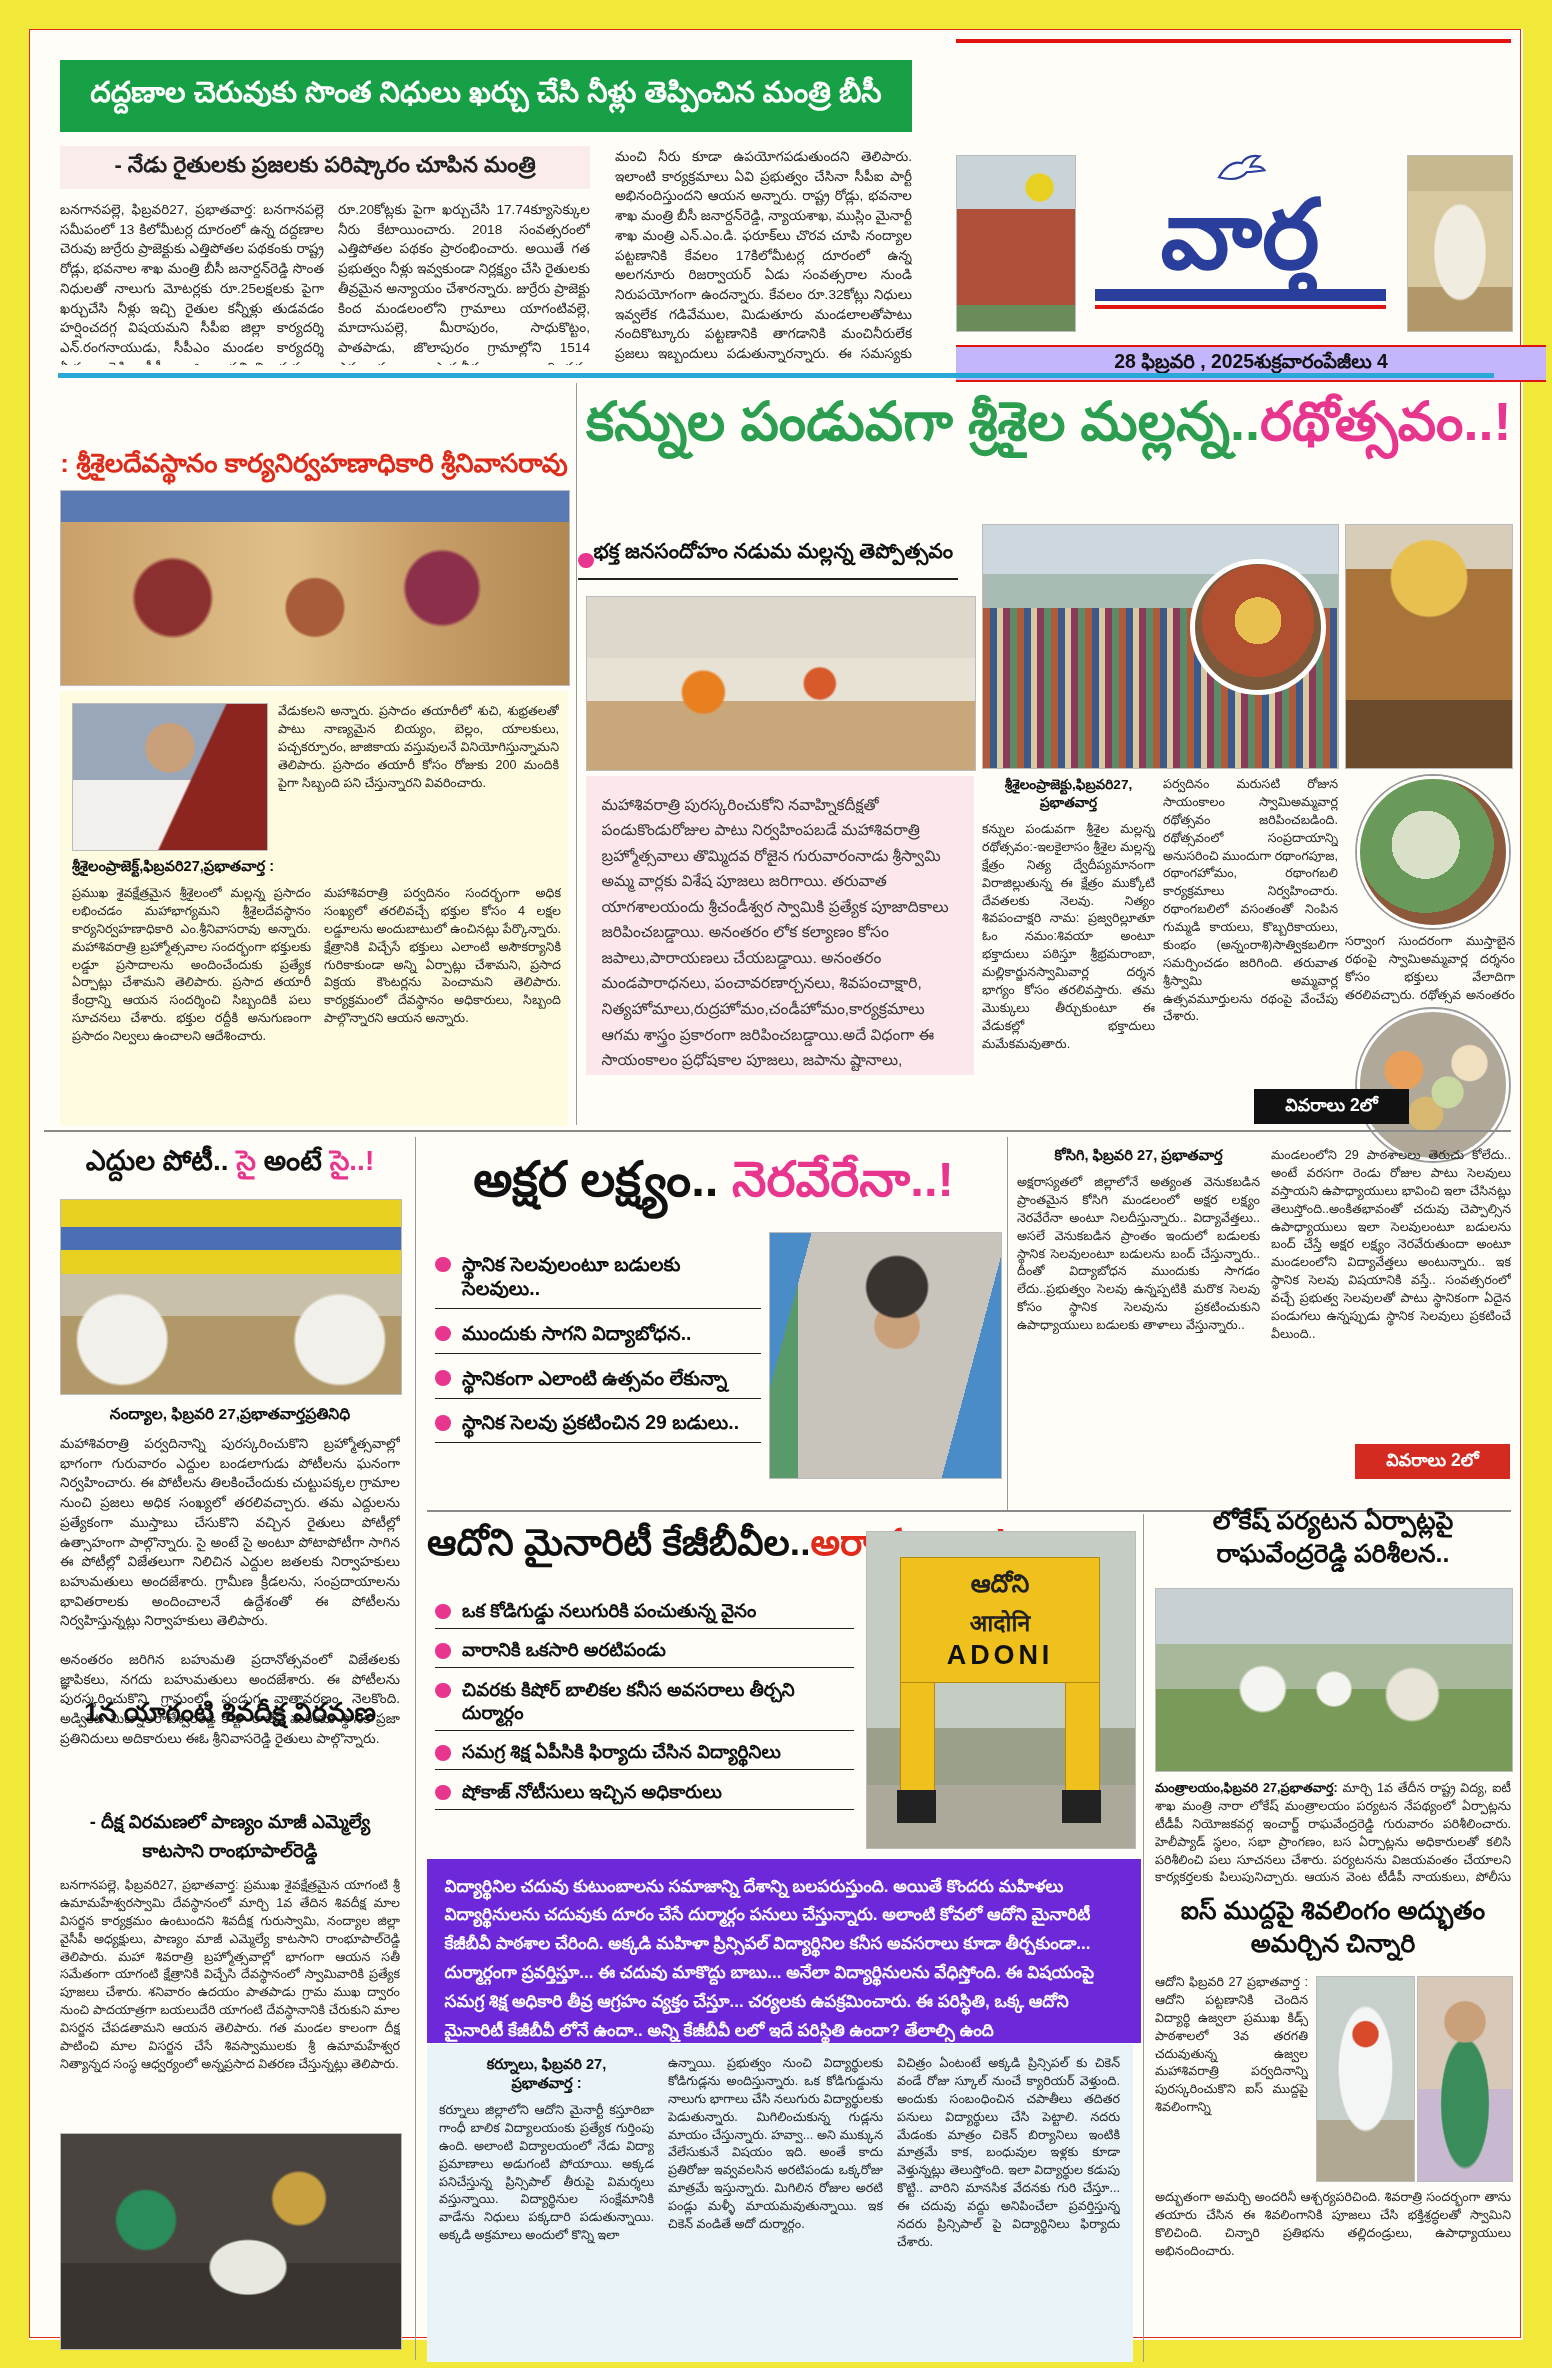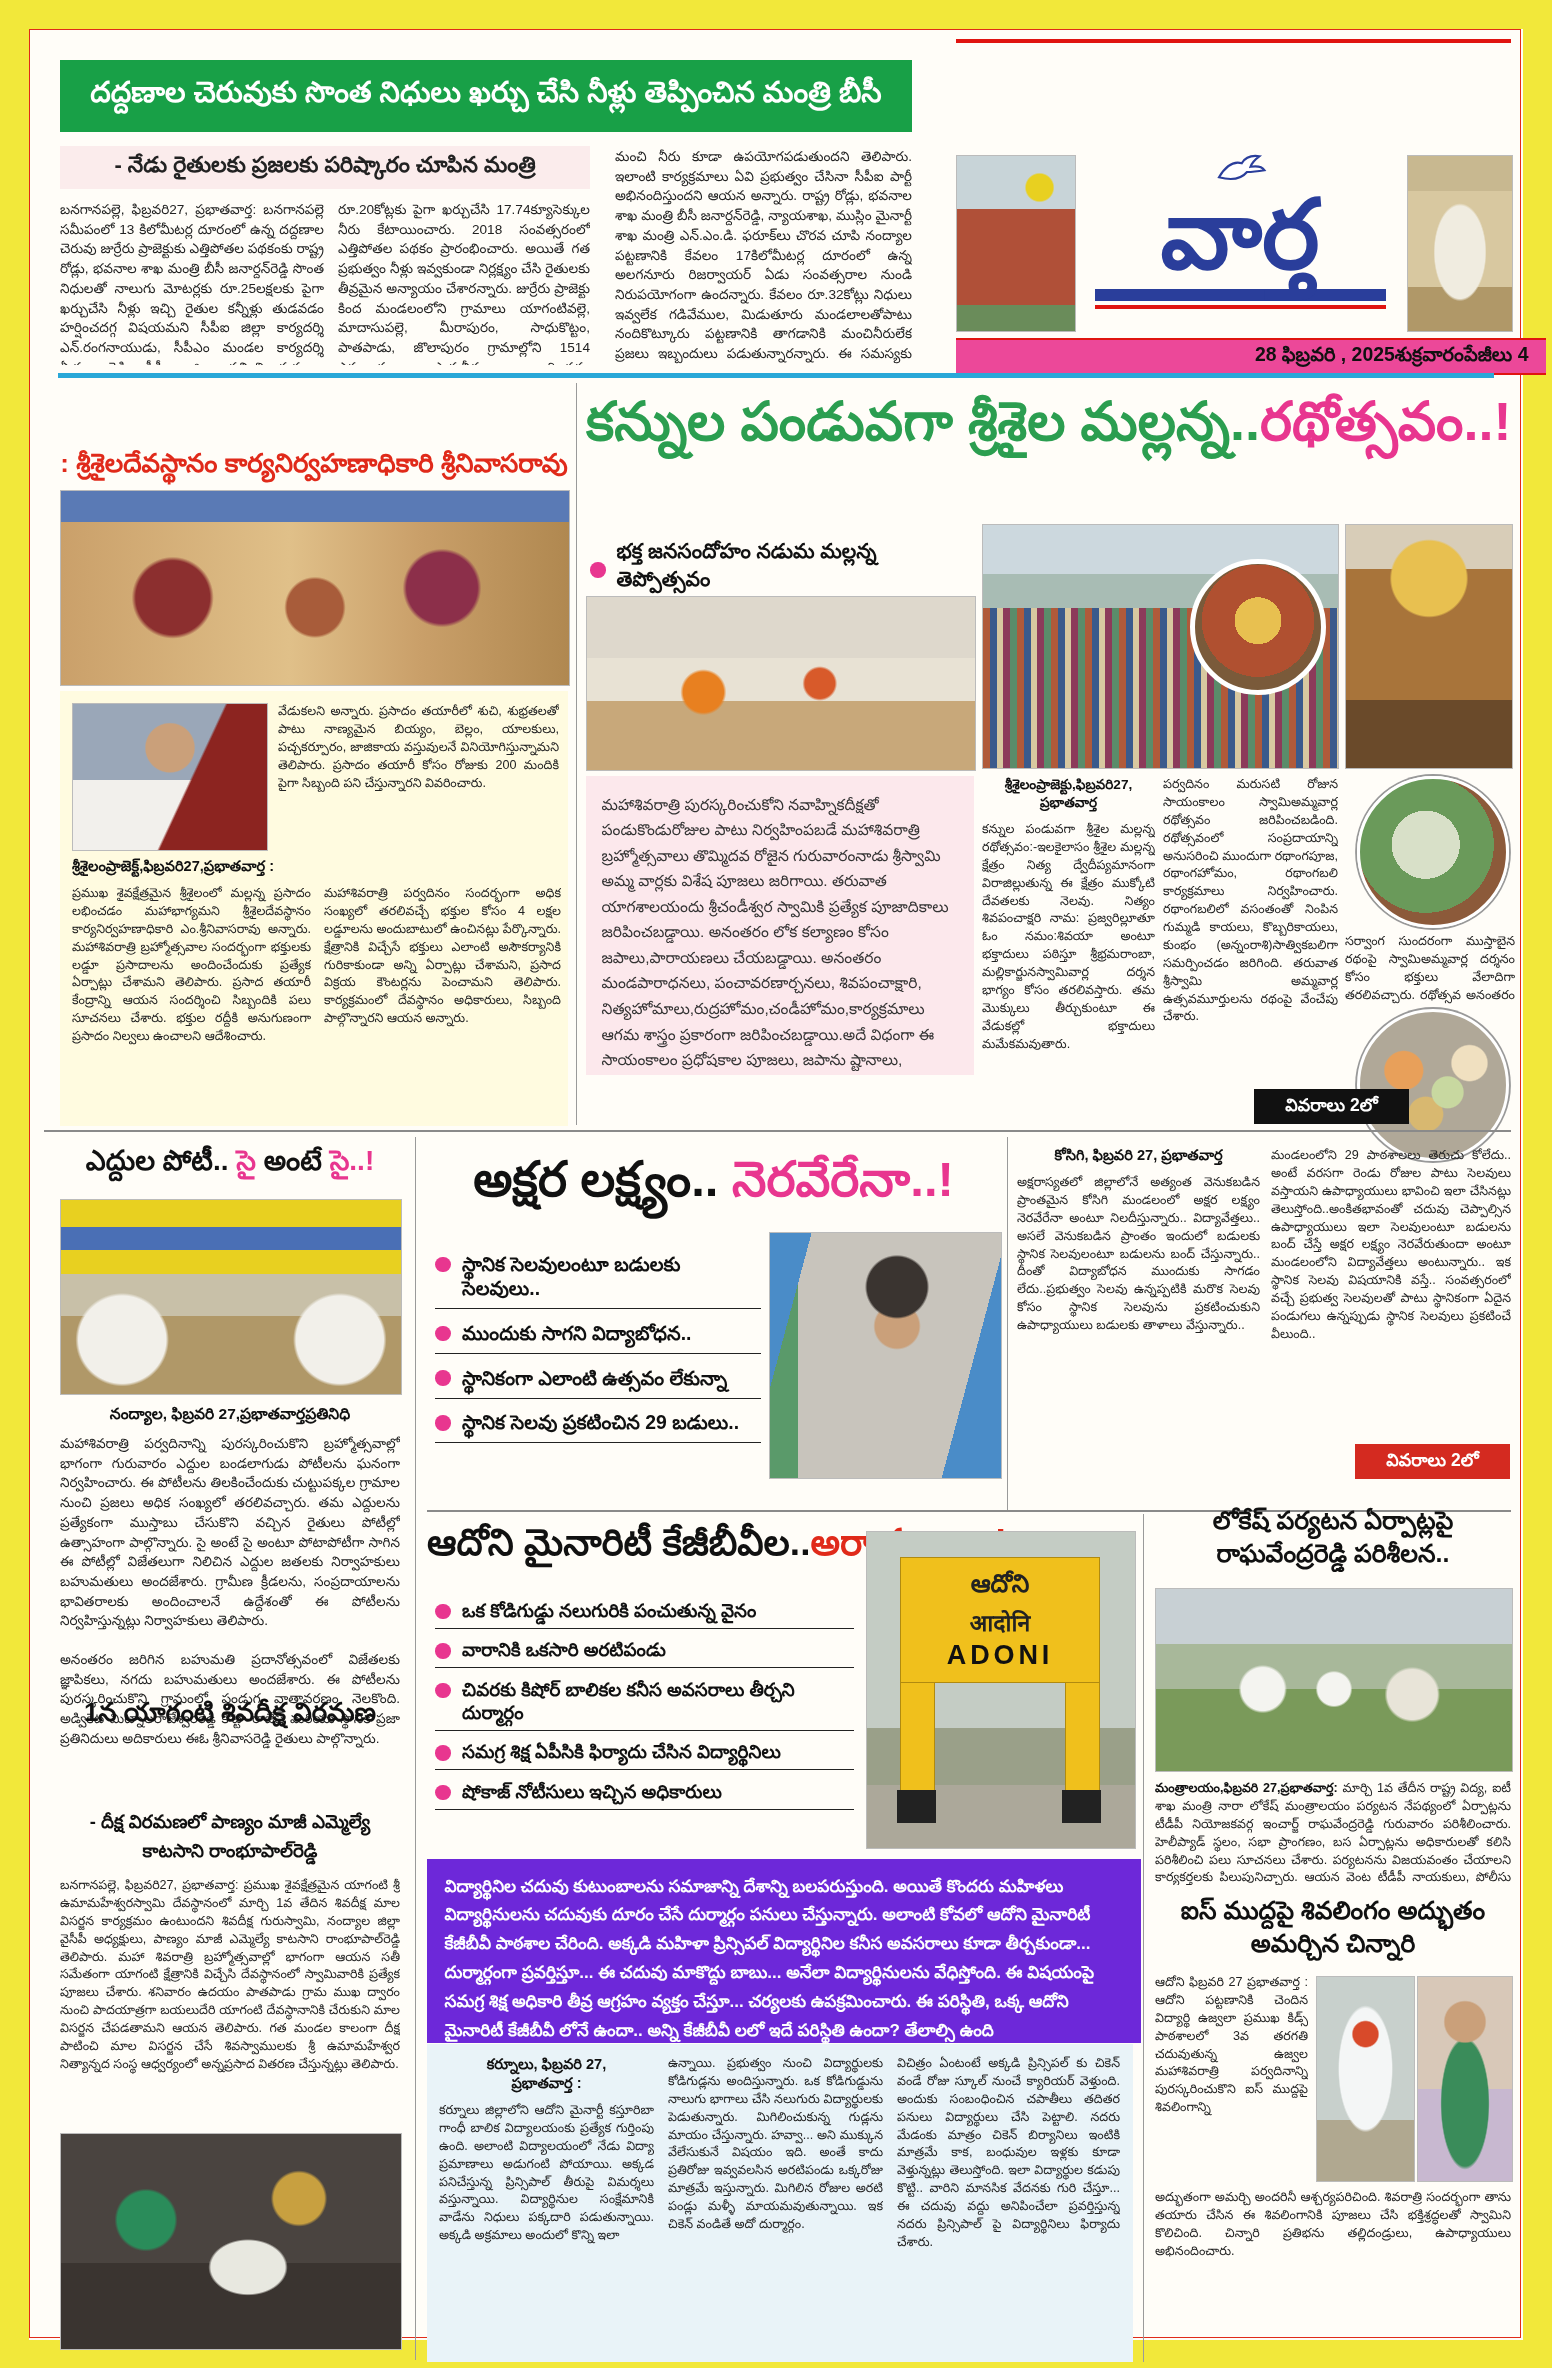--- a/index.html
+++ b/index.html
@@ -19,23 +19,23 @@
   .center{text-align:center;}
   
   .green-banner{background:#18a047;color:#fff;font-weight:bold;font-size:29px;
     display:flex;align-items:center;justify-content:center;}
   .pink-sub{background:#fbecec;color:#222;font-weight:bold;font-size:22px;
     display:flex;align-items:center;justify-content:center;}
   .mast-red{background:#e01410;display:flex;align-items:center;justify-content:center;gap:17.5px;}
   .mast-title{color:#fff;font-weight:bold;font-size:54px;text-shadow:1.9px 1.9px 0 #7a0a06;}
   .mast-div{width:11.6px;height:60px;background:#f8d400;}
   .vaarta{color:#2a3e9b;font-weight:bold;font-size:97px;line-height:1;}
-  .date-strip{background:#ec4899;border-top:2.9px solid #e01410;border-bottom:2.9px solid #e01410;
-    display:flex;align-items:center;justify-content:flex-end;padding:0 17.5px;
-    font-weight:bold;font-size:19.4px;color:#111;}
+  .date-strip{background:#c4b5fd;border-top:2.9px solid #e01410;border-bottom:2.9px solid #e01410;
+    display:flex;align-items:center;justify-content:center;padding:0 17.5px;
+    font-weight:bold;font-size:19.4px;color:#111;margin-top:7px;}
   .hl{font-weight:bold;color:#111;}
   .hl-green{color:#2b9e50;}
   .hl-pink{color:#e8368f;}
   .hl-red{color:#e02a1a;}
   .sub-red{color:#e02a1a;font-weight:bold;}
   
   .bul{display:flex;align-items:flex-start;gap:11.6px;border-bottom:1.9px solid #222;
        padding-bottom:7.8px;margin-bottom:11.6px;}
   .bul .dot{width:15.5px;height:15.5px;border-radius:50%;background:#e8368f;flex:0 0 15.5px;margin-top:4.9px;}
   .bul .txt{font-weight:bold;font-size:19.4px;color:#111;line-height:1.25;}
@@ -174,21 +174,21 @@
   <div class="abs body-sm" style="left:278px;top:703px;width:281px;height:146px;overflow:hidden;">వేడుకలని అన్నారు. ప్రసాదం తయారీలో శుచి, శుభ్రతలతో పాటు నాణ్యమైన బియ్యం, బెల్లం, యాలకులు, పచ్చకర్పూరం, జాజికాయ వస్తువులనే వినియోగిస్తున్నామని తెలిపారు. ప్రసాదం తయారీ కోసం రోజుకు 200 మందికి పైగా సిబ్బంది పని చేస్తున్నారని వివరించారు.</div>
   <div class="abs dateline" style="left:72px;top:858px;width:489px;font-size:14.6px;">శ్రీశైలంప్రాజెక్ట్,ఫిబ్రవరి27,ప్రభాతవార్త :</div>
   <div class="abs body-sm" style="left:72px;top:885px;width:239px;height:231px;overflow:hidden;">ప్రముఖ శైవక్షేత్రమైన శ్రీశైలంలో మల్లన్న ప్రసాదం లభించడం మహాభాగ్యమని శ్రీశైలదేవస్థానం కార్యనిర్వహణాధికారి ఎం.శ్రీనివాసరావు అన్నారు. మహాశివరాత్రి బ్రహ్మోత్సవాల సందర్భంగా భక్తులకు లడ్డూ ప్రసాదాలను అందించేందుకు ప్రత్యేక ఏర్పాట్లు చేశామని తెలిపారు. ప్రసాద తయారీ కేంద్రాన్ని ఆయన సందర్శించి సిబ్బందికి పలు సూచనలు చేశారు. భక్తుల రద్దీకి అనుగుణంగా ప్రసాదం నిల్వలు ఉంచాలని ఆదేశించారు.</div>
   <div class="abs body-sm" style="left:324px;top:885px;width:237px;height:231px;overflow:hidden;">మహాశివరాత్రి పర్వదినం సందర్భంగా అధిక సంఖ్యలో తరలివచ్చే భక్తుల కోసం 4 లక్షల లడ్డూలను అందుబాటులో ఉంచినట్లు పేర్కొన్నారు. క్షేత్రానికి విచ్చేసే భక్తులు ఎలాంటి అసౌకర్యానికి గురికాకుండా అన్ని ఏర్పాట్లు చేశామని, ప్రసాద విక్రయ కౌంటర్లను పెంచామని తెలిపారు. కార్యక్రమంలో దేవస్థానం అధికారులు, సిబ్బంది పాల్గొన్నారని ఆయన అన్నారు.</div>
 
   <div class="abs vrule" style="left:576px;top:383px;height:742px;"></div>
 
   <div class="abs" style="left:586px;top:390px;width:937px;white-space:nowrap;font-weight:bold;font-size:54px;">
     <span class="hl-green">కన్నుల పండువగా శ్రీశైల మల్లన్న..</span><span class="hl-pink">రథోత్సవం..!</span>
   </div>
-  <div class="abs" style="left:590px;top:540px;width:380px;border-bottom:2.9px solid #222;padding-bottom:9.7px;display:flex;gap:11px;align-items:center;">
+  <div class="abs" style="left:578px;top:540px;width:380px;border-bottom:2.9px solid #222;padding-bottom:9.7px;display:flex;gap:0;align-items:flex-end;">
     <span style="width:15.5px;height:15.5px;border-radius:50%;background:#e8368f;flex:0 0 15.5px;margin-top:3.9px;"></span>
     <span style="font-weight:bold;font-size:20.4px;color:#111;">భక్త జనసందోహం నడుమ మల్లన్న తెప్పోత్సవం</span>
   </div>
   <div class="abs ph ph-priests" style="left:586px;top:596px;width:388px;height:173px;"></div>
   <div class="abs ph ph-crowd" style="left:982px;top:524px;width:355px;height:243px;"></div>
   <div class="abs inset-circ" style="left:1190px;top:559px;width:126px;height:126px;"></div>
   <div class="abs ph ph-rath" style="left:1345px;top:524px;width:166px;height:243px;"></div>
 
   <div class="abs pink-box" style="left:586px;top:776px;width:357px;height:268px;overflow:hidden;">మహాశివరాత్రి పురస్కరించుకోని నవాహ్నికదీక్షతో పండుకొండురోజుల పాటు నిర్వహింపబడే మహాశివరాత్రి బ్రహ్మోత్సవాలు తొమ్మిదవ రోజైన గురువారంనాడు శ్రీస్వామి అమ్మ వార్లకు విశేష పూజలు జరిగాయి. తరువాత యాగశాలయందు శ్రీచండీశ్వర స్వామికి ప్రత్యేక పూజాదికాలు జరిపించబడ్డాయి. అనంతరం లోక కల్యాణం కోసం జపాలు,పారాయణలు చేయబడ్డాయి. అనంతరం మండపారాధనలు, పంచావరణార్చనలు, శివపంచాక్షారి, నిత్యహోమాలు,రుద్రహోమం,చండీహోమం,కార్యక్రమాలు ఆగమ శాస్త్రం ప్రకారంగా జరిపించబడ్డాయి.అదే విధంగా ఈ సాయంకాలం ప్రధోషకాల పూజలు, జపాను ష్టానాలు, రుద్రపారాయణలు, హోమాలు జరిపించబడ్డాయి.</div>
 

